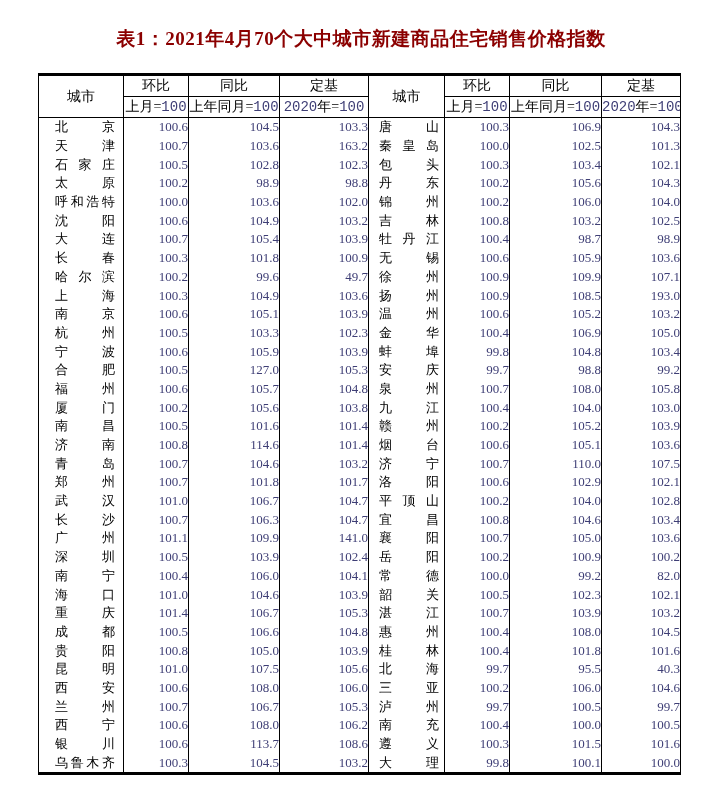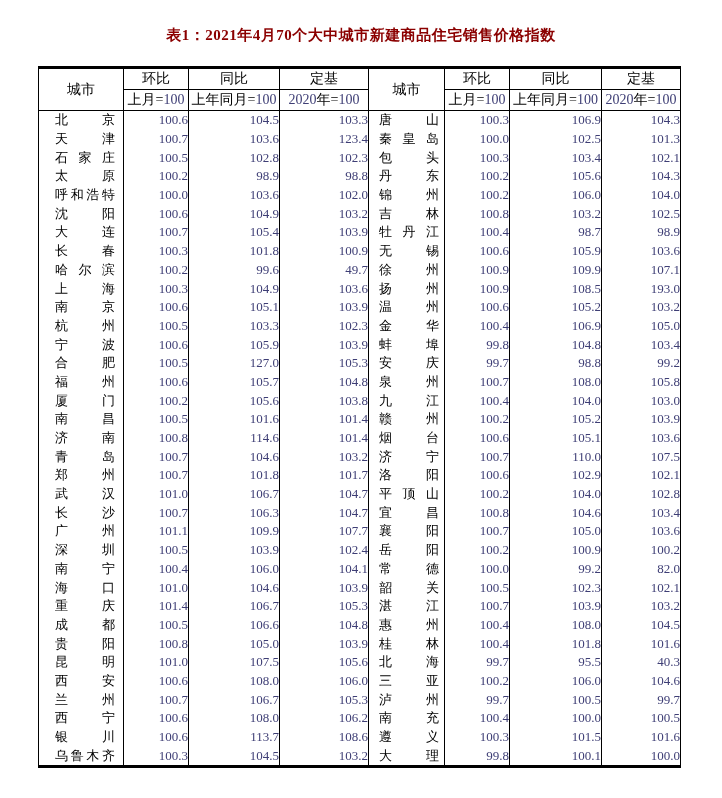--- a/index.html
+++ b/index.html
@@ -10,21 +10,21 @@
   }
   html,body{margin:0;padding:0;background:#ffffff;}
   body{
     width:722px;height:798px;overflow:hidden;
     font-family:"Liberation Serif","DejaVu Serif",serif;
     color:var(--text-color);
   }
   .title{
     margin:26px 10px 0 10px;
     text-align:center;
-    font-size:15px;
+    font-size:19px;
     font-weight:bold;
     color:var(--title-color);
     letter-spacing:0.5px;
   }
   table.idx{
     border-collapse:collapse;
     table-layout:fixed;
     width:518px;
     margin:21px 0 0 38px;
     border-top:3px solid var(--border-color);
@@ -48,21 +48,21 @@
     height:18.7px;
     font-size:13px;
     white-space:nowrap;
     overflow:hidden;
   }
   td.num{
     text-align:right;
     padding-right:7px;
     color:var(--num-color);
   }
-  .num-t{color:var(--num-color);}
+  .num-t{color:var(--num-color);font-family:Liberation Mono, monospace;}
   .cityname{
     display:flex;
     justify-content:space-between;
     width:60px;
   }
   td.city-l .cityname{margin-left:16px;}
   td.city-r .cityname{margin-left:10px;}
 </style>
 </head>
 <body>
@@ -124,21 +124,21 @@
         </tr>
         <tr>
           <td class="city city-l">
             <div class="cityname">
               <span>天</span>
               <span>津</span>
             </div>
           </td>
           <td class="num">100.7</td>
           <td class="num">103.6</td>
-          <td class="num">123.4</td>
+          <td class="num">163.2</td>
           <td class="city city-r">
             <div class="cityname">
               <span>秦</span>
               <span>皇</span>
               <span>岛</span>
             </div>
           </td>
           <td class="num">100.0</td>
           <td class="num">102.5</td>
           <td class="num">101.3</td>
@@ -551,21 +551,21 @@
         </tr>
         <tr>
           <td class="city city-l">
             <div class="cityname">
               <span>广</span>
               <span>州</span>
             </div>
           </td>
           <td class="num">101.1</td>
           <td class="num">109.9</td>
-          <td class="num">107.7</td>
+          <td class="num">141.0</td>
           <td class="city city-r">
             <div class="cityname">
               <span>襄</span>
               <span>阳</span>
             </div>
           </td>
           <td class="num">100.7</td>
           <td class="num">105.0</td>
           <td class="num">103.6</td>
         </tr>

